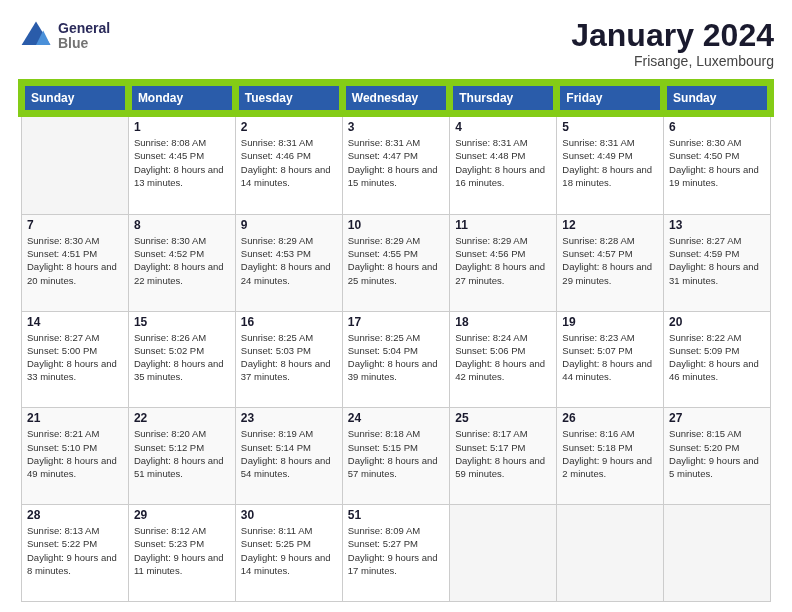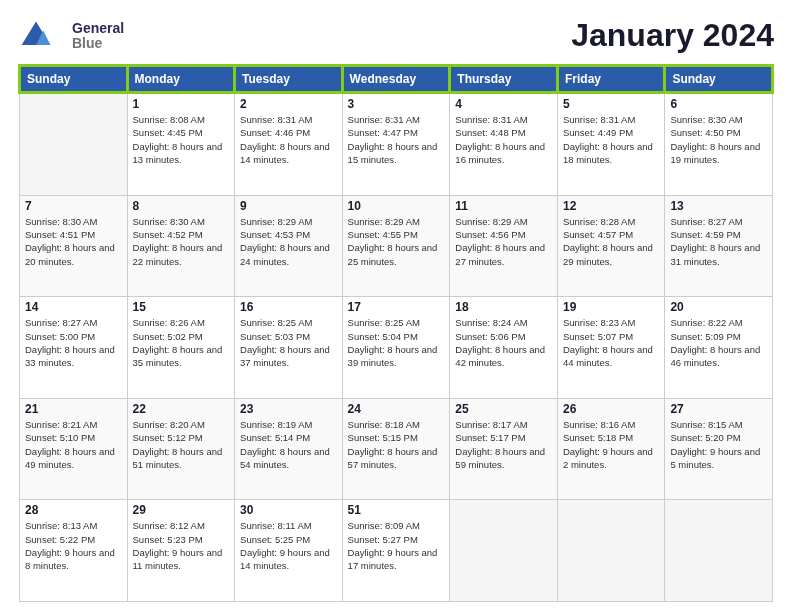--- a/index.html
+++ b/index.html
@@ -19,21 +19,21 @@
     }
     .header {
       display: flex;
       justify-content: space-between;
       align-items: flex-start;
       margin-bottom: 10px;
     }
     .logo {
       display: flex;
       align-items: center;
-      gap: 18px;
+      gap: 4px;
     }
     .logo-text {
       display: flex;
       flex-direction: column;
       font-size: 14px;
       font-weight: bold;
       color: #1a1a2e;
       line-height: 1.1;
     }
     .logo-text span:first-child { color: #2a2a5a; }
@@ -60,21 +60,21 @@
       border-collapse: collapse;
       flex: 1;
     }
     .calendar thead tr th {
       background: #2a5caa;
       color: #fff;
       font-size: 12px;
       font-weight: bold;
       padding: 5px 6px;
       text-align: left;
-      border: 3px solid #84cc16;
+      border: 7px solid #84cc16;
     }
     .calendar tbody tr td {
       border: 1px solid #ccc;
       vertical-align: top;
       padding: 3px 5px;
       width: 108px;
       min-height: 80px;
       font-size: 10px;
       color: #333;
       background: #fff;
@@ -107,20 +107,21 @@
         <polygon points="20,4 36,30 4,30" fill="#2a5caa"></polygon>
         <polygon points="28,14 36,30 20,30" fill="#4a90d9"></polygon>
       </svg>
       <div class="logo-text">
         <span>General</span>
         <span>Blue</span>
       </div>
     </div>
     <div class="title-area">
       <div class="main-title">January 2024</div>
+      <div class="subtitle">Frisange, Luxembourg</div>
     </div>
   </div>
 
   <table class="calendar">
     <thead>
       <tr>
       <th>Sunday</th>
           <th>Monday</th>
           <th>Tuesday</th>
           <th>Wednesday</th>

